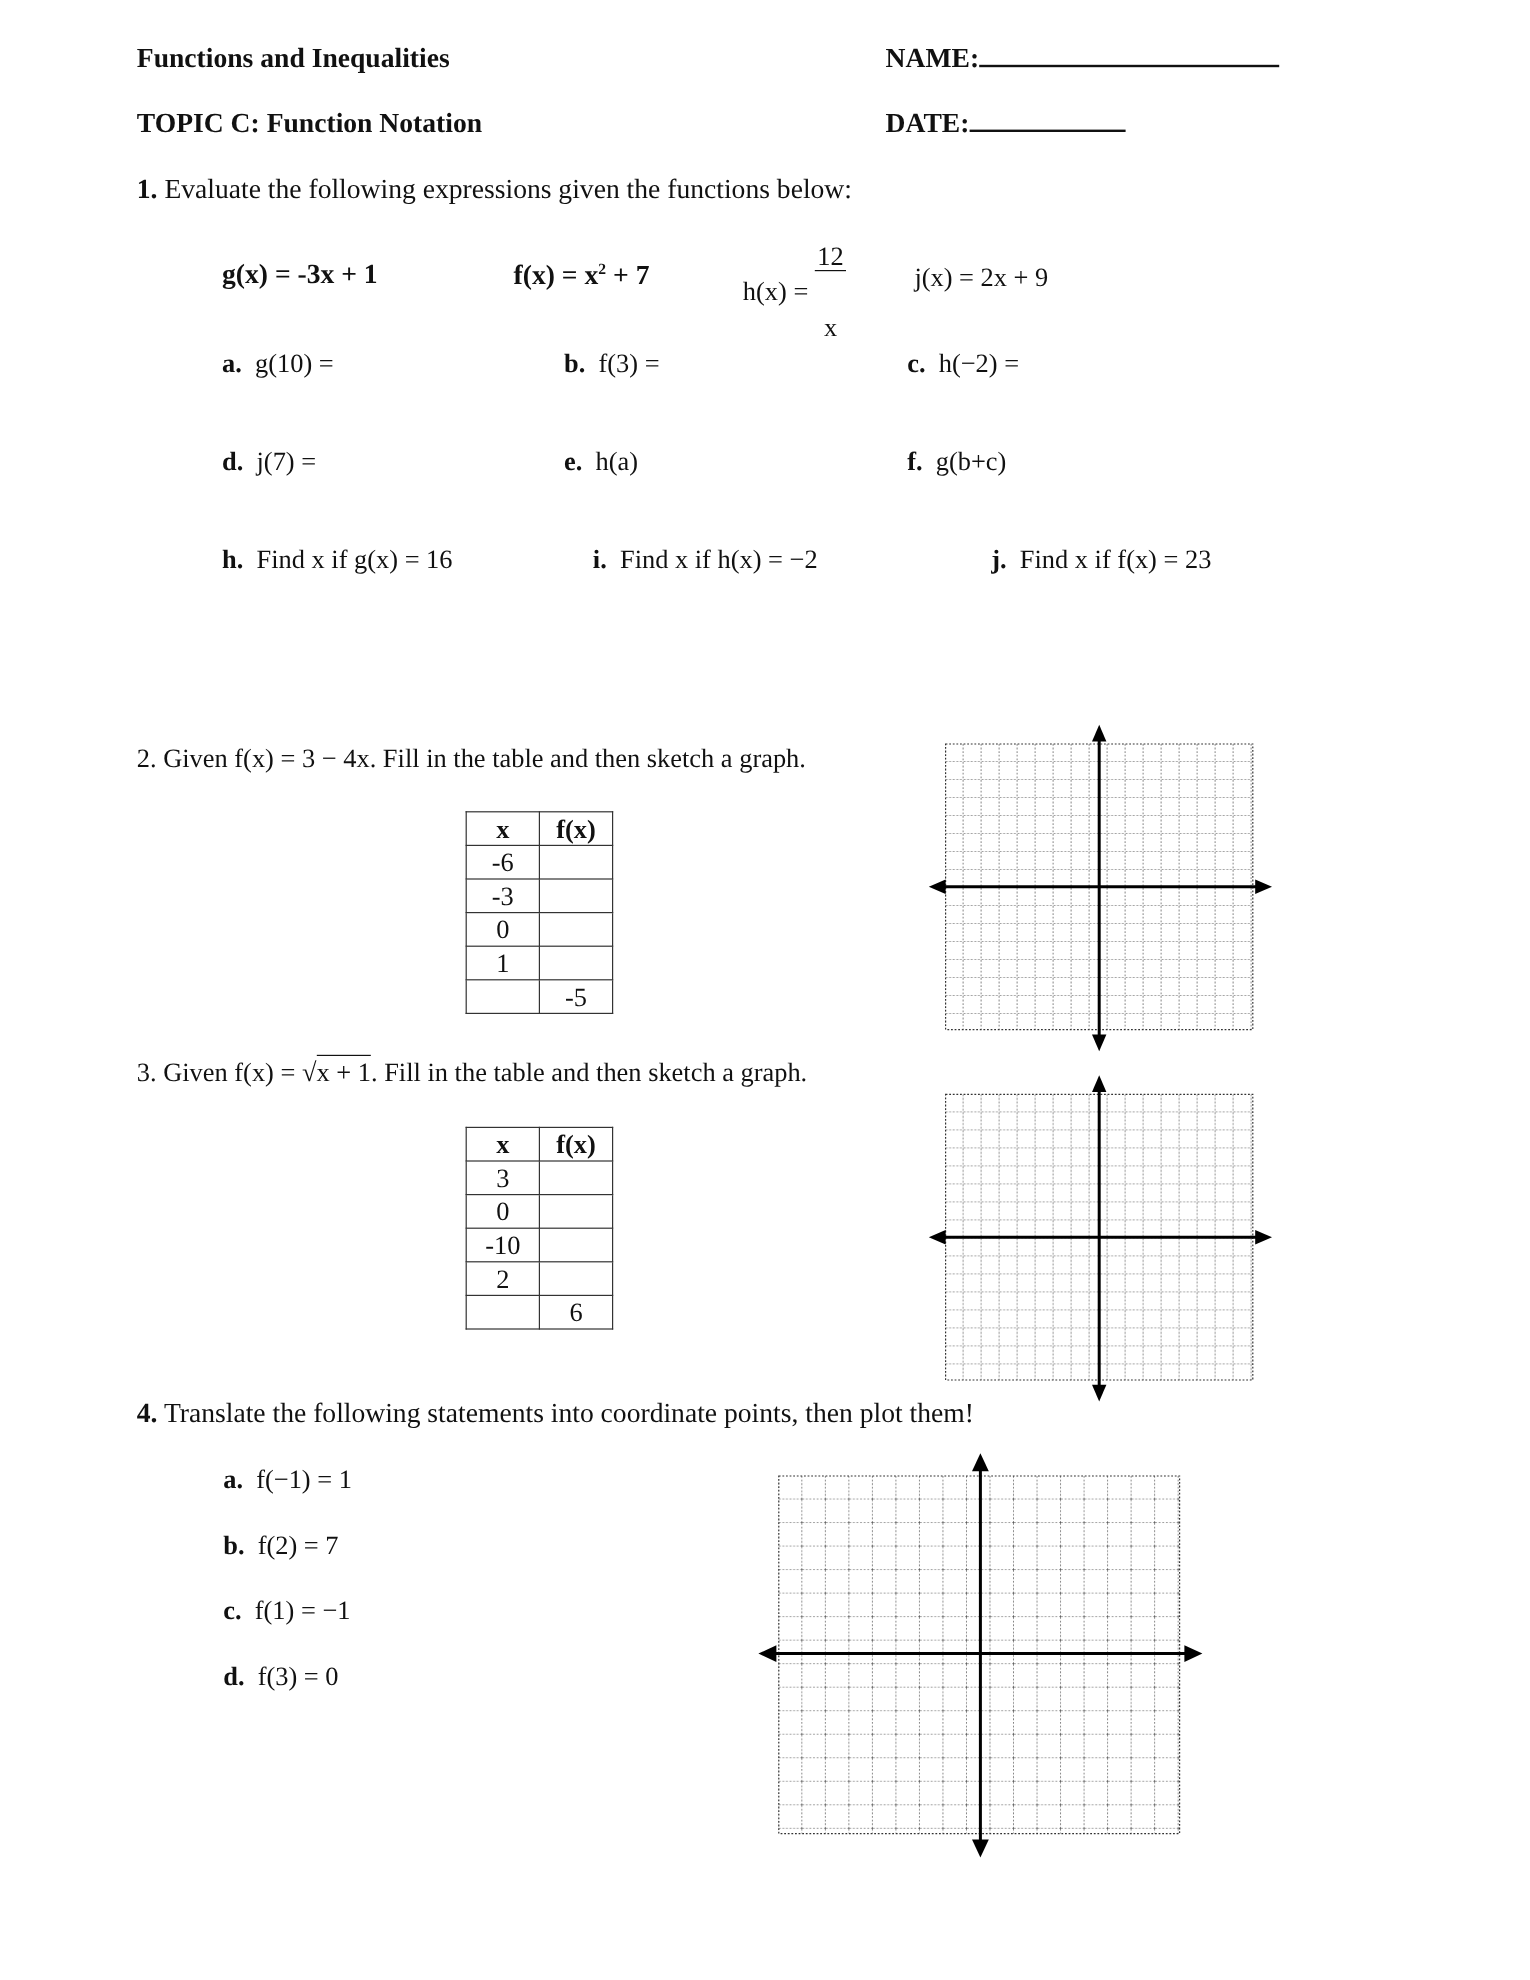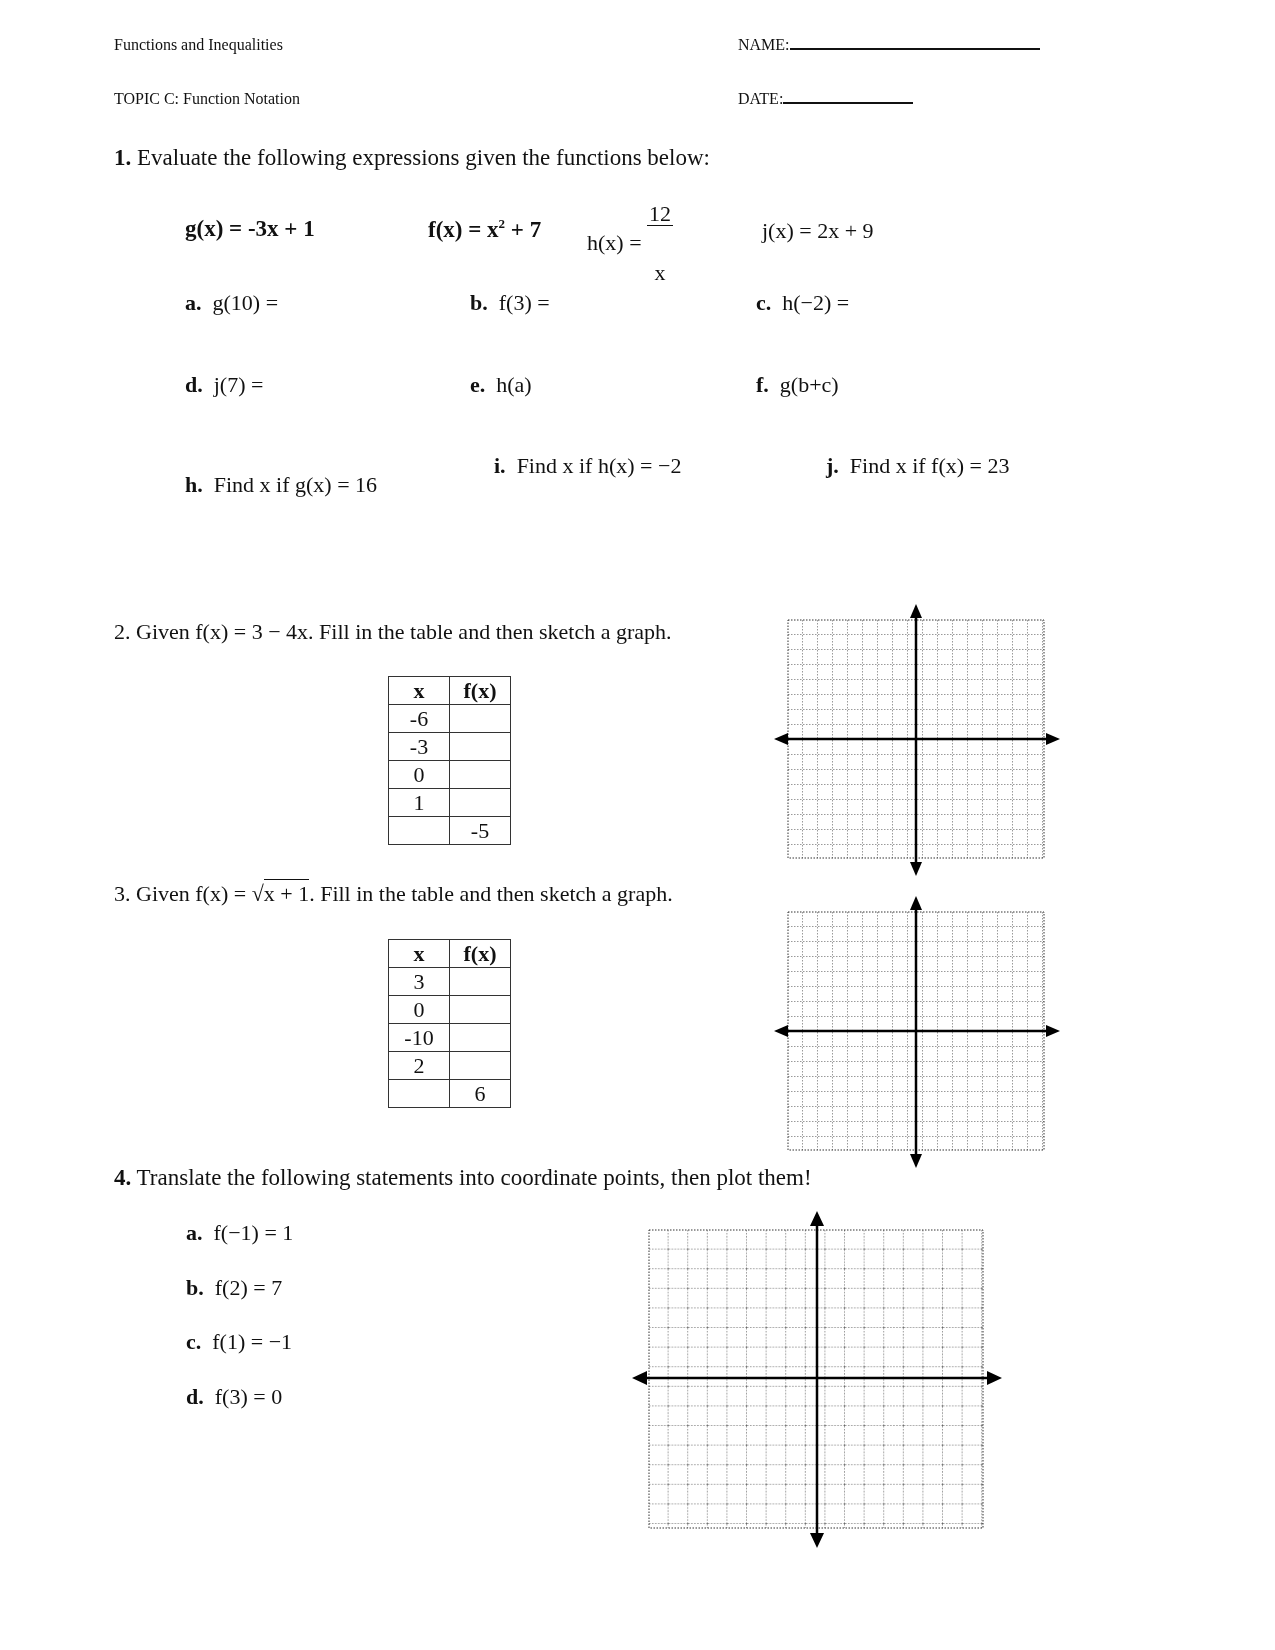--- a/index.html
+++ b/index.html
@@ -1,20 +1,20 @@
 <!DOCTYPE html>
 <html><head>
 <meta charset="utf-8">
 <style>
   html, body { margin: 0; padding: 0; background: #ffffff; }
   body { width: 1275px; height: 1650px; position: relative; overflow: hidden;
          font-family: "Liberation Serif", "DejaVu Serif", serif; color: #111; }
   .abs { position: absolute; }
   .bold { font-weight: bold; }
-  .hdr { font-size: 16px; font-weight: normal; text-align: center; }
+  .hdr { font-size: 23px; font-weight: bold; text-align: center; }
   .txt { font-size: 23px; }
   .fn { font-size: 22px; }
   .blank { display: inline-block; border-bottom: 2px solid #111; vertical-align: baseline; }
   .frac { display: inline-flex; flex-direction: column; align-items: center; vertical-align: middle; line-height: 1.05; gap: 35px; }
   .frac .num { border-bottom: 1.5px solid #111; padding: 0 2px; }
   table.vt { border-collapse: collapse; font-size: 22px; }
   table.vt td { border: 1.5px solid #333; width: 60px; height: 27px; text-align: center; padding: 0; line-height: 26px; }
   table.vt td.h { font-weight: bold; }
   .sqrt { border-top: 1.5px solid #111; padding-top: 1px; margin-top: 42px; }
   svg { position: absolute; overflow: visible; }
@@ -34,37 +34,37 @@
 <div class="abs txt" style="left:114px; top:145px;">
   <span class="bold">1.</span>
   <span>Evaluate the following expressions given the functions below:</span>
 </div>
 
 <div class="abs txt bold" style="left:185px; top:216px;">g(x) = -3x + 1</div>
 <div class="abs txt bold" style="left:398px; top:216px;margin-left:30px;">
   <span>f(x) = x</span><sup style="font-size:13px;">2</sup><span> + 7</span>
 </div>
 <div class="abs fn" style="left:587px; top:202px;">
-  <span style="vertical-align:middle;">h(x) =</span>
+  <span style="vertical-align:middle;margin-left:32px;">h(x) =</span>
   <span class="frac">
     <span class="num">12</span>
     <span>x</span>
   </span>
 </div>
 <div class="abs fn" style="left:762px; top:218px;">j(x) = 2x + 9</div>
 
 <div class="abs fn" style="left:185px; top:290px;"><span class="bold">a.</span>&nbsp;&nbsp;<span>g(10) =</span></div>
 <div class="abs fn" style="left:470px; top:290px;"><span class="bold">b.</span>&nbsp;&nbsp;<span>f(3) =</span></div>
 <div class="abs fn" style="left:756px; top:290px;"><span class="bold">c.</span>&nbsp;&nbsp;<span>h(−2) =</span></div>
 
 <div class="abs fn" style="left:185px; top:372px;"><span class="bold">d.</span>&nbsp;&nbsp;<span>j(7) =</span></div>
 <div class="abs fn" style="left:470px; top:372px;"><span class="bold">e.</span>&nbsp;&nbsp;<span>h(a)</span></div>
 <div class="abs fn" style="left:756px; top:372px;"><span class="bold">f.</span>&nbsp;&nbsp;<span>g(b+c)</span></div>
 
-<div class="abs fn" style="left:185px; top:472px;"><span class="bold">h.</span>&nbsp;&nbsp;<span>Find x if g(x) = 16</span></div>
+<div class="abs fn" style="left:185px; top:453px;"><span class="bold">h.</span>&nbsp;&nbsp;<span>Find x if g(x) = 16</span></div>
 <div class="abs fn" style="left:470px; top:453px;margin-left:24px;"><span class="bold">i.</span>&nbsp;&nbsp;<span>Find x if h(x) = −2</span></div>
 <div class="abs fn" style="left:826px; top:453px;"><span class="bold">j.</span>&nbsp;&nbsp;<span>Find x if f(x) = 23</span></div>
 
 <div class="abs fn" style="left:114px; top:619px;">2.  Given  f(x) = 3 − 4x.  Fill in the table and then sketch a graph.</div>
 <table class="vt abs" style="left:388px; top:676px;">
   <tbody>
       <tr>
         <td class="h">x</td>
         <td class="h">f(x)</td>
       </tr>

